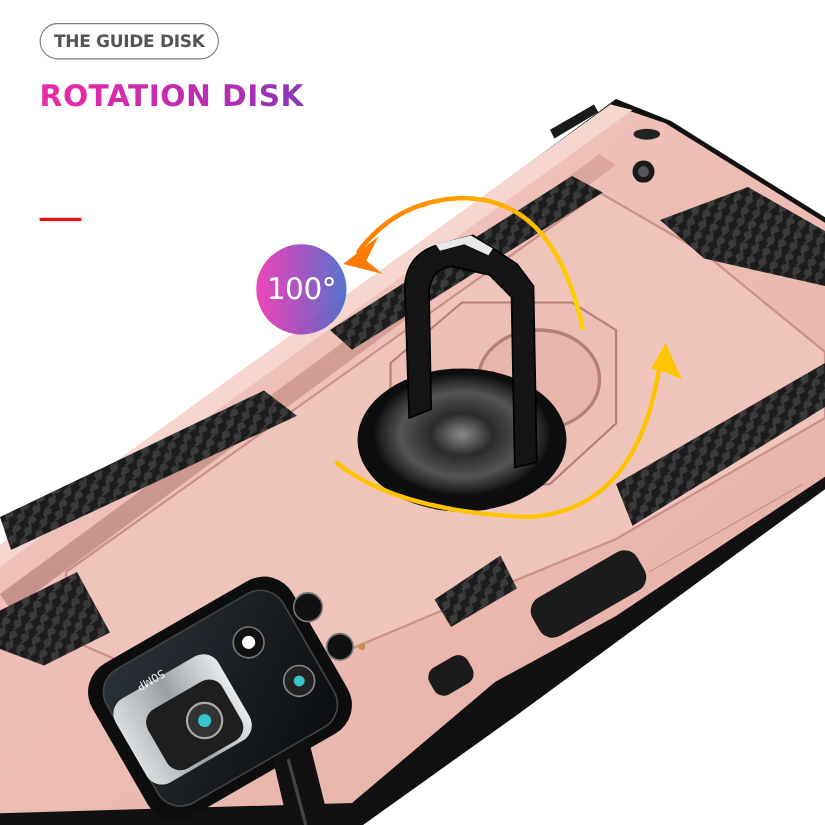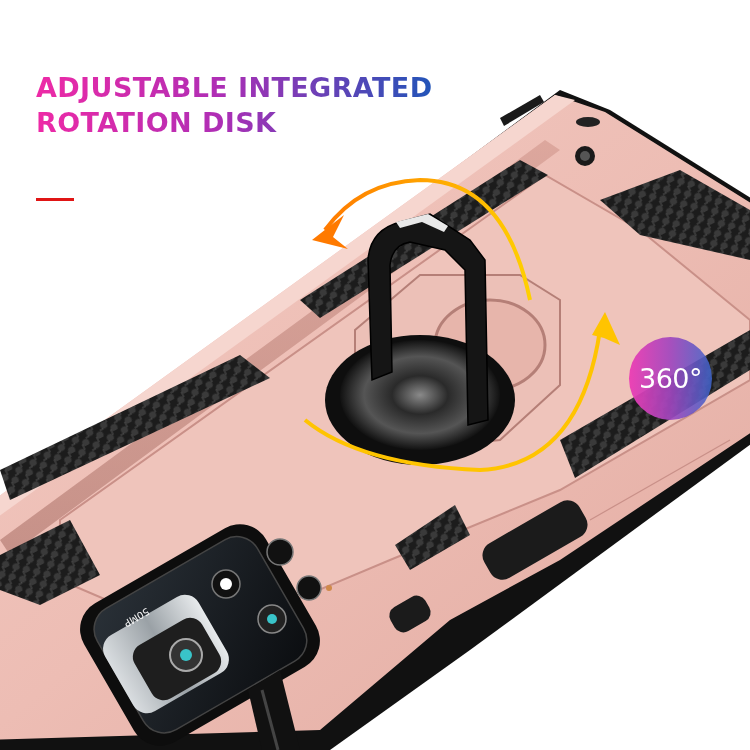--- a/index.html
+++ b/index.html
@@ -142,24 +142,24 @@
     <circle cx="280" cy="552" r="13" fill="#111" stroke="#777" stroke-width="1.5"></circle>
     <circle cx="309" cy="588" r="12" fill="#111" stroke="#777" stroke-width="1.5"></circle>
     <circle cx="329" cy="588" r="3" fill="#d08a4a"></circle>
     <circle cx="272" cy="619" r="14" fill="#222" stroke="#888" stroke-width="1.5"></circle>
     <circle cx="272" cy="619" r="5" fill="#39c4c9"></circle>
 
     <polygon points="248,690 280,670 300,750 262,750" fill="#111"></polygon>
     <line x1="262" y1="690" x2="278" y2="750" stroke="#444" stroke-width="3"></line>
   </svg>
 
+  <div class="pill">THE GUIDE DISK</div>
 
   <div class="headline">
-    <div>ADJUSTABLE INTEGRATED</div>
     <div>ROTATION DISK</div>
   </div>
 
   <div class="accent-bar"></div>
 
-  <div class="badge badge-360">360°</div>
+  <div class="badge badge-100">100°</div>
 
   <span style="position:absolute;left:123px;top:612px;font-size:10px;color:#f5f5f5;transform:rotate(150deg);font-family:'DejaVu Sans',sans-serif;z-index:2;">50MP</span>
 </div>
 
 </body></html>

